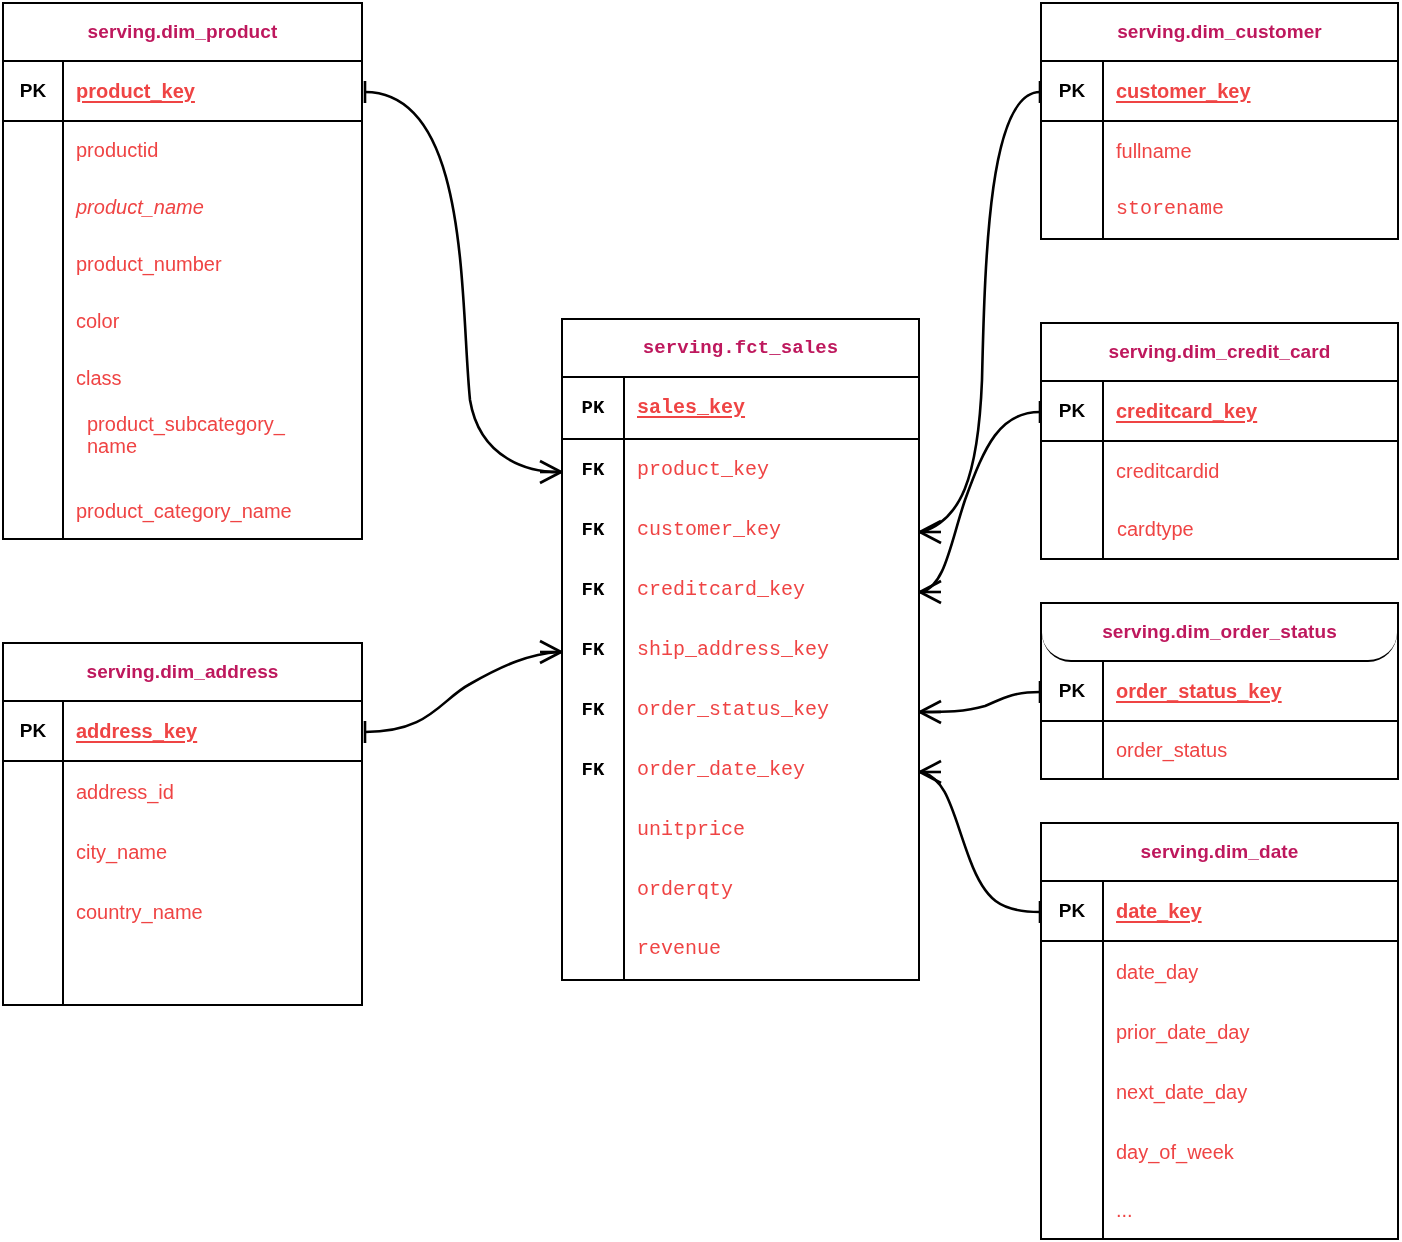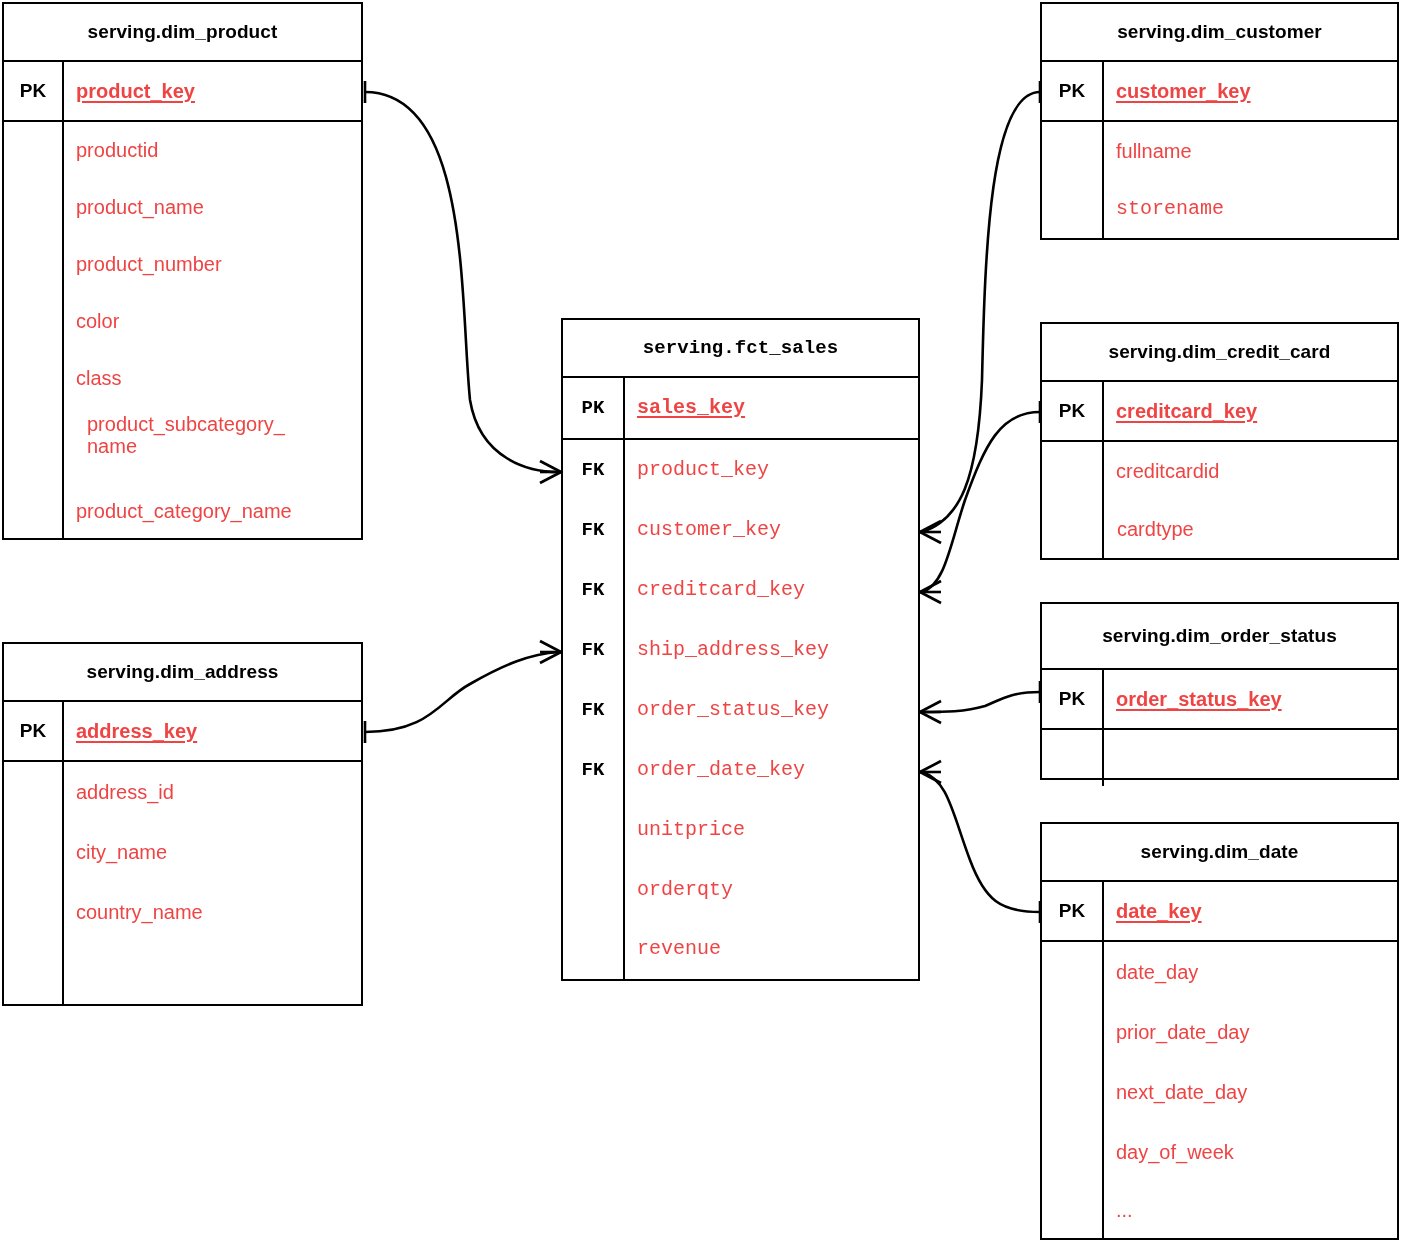--- a/index.html
+++ b/index.html
@@ -28,21 +28,21 @@
     box-sizing: border-box;
     border: 2px solid #000000;
     background: #ffffff;
   }
   .ent-header {
     box-sizing: border-box;
     border-bottom: 2px solid #000000;
     text-align: right;
     font-weight: bold;
     font-size: 19px;
-    color: #000000;
+    color: #be185d;
     display: flex;
     align-items: center;
     justify-content: center;
     letter-spacing: 0.1px;
   }
   .ent-pkrow {
     box-sizing: border-box;
     border-bottom: 2px solid #000000;
     display: flex;
     align-items: stretch;
@@ -166,21 +166,21 @@
       <div class="fieldcol">
         <div class="fieldcell pk" style="height:58px;">product_key</div>
       </div>
     </div>
     <div class="ent-body" style="height:416px;">
       <div class="keycol" style="width:60px;">
         <div class="keycell blank" style="height:416px;">&nbsp;</div>
       </div>
       <div class="fieldcol">
         <div class="fieldcell" style="height:60px;">productid</div>
-        <div class="fieldcell" style="height:60px;">product_name</div>
+        <div class="fieldcell" style="height:60px;font-style:italic;">product_name</div>
         <div class="fieldcell" style="height:60px;">product_number</div>
         <div class="fieldcell" style="height:60px;">color</div>
         <div class="fieldcell" style="height:60px;">class</div>
         <div class="fieldcell" style="height:76px; align-items:flex-start; padding-top:6px;padding-left:23px;">product_subcategory_
 name</div>
         <div class="fieldcell" style="height:56px;">product_category_name</div>
       </div>
     </div>
   </div>
 
@@ -276,32 +276,35 @@
         <div class="keycell blank" style="height:116px;">&nbsp;</div>
       </div>
       <div class="fieldcol">
         <div class="fieldcell" style="height:58px;">creditcardid</div>
         <div class="fieldcell" style="height:58px;padding-left:13px;">cardtype</div>
       </div>
     </div>
   </div>
 
   <div class="entity" style="left:1040px; top:602px; width:359px; height:178px;">
-    <div class="ent-header" style="height:66px;">serving.dim_order_status</div>
+    <div class="ent-header" style="height:58px;border-radius:29px;">serving.dim_order_status</div>
     <div class="ent-pkrow" style="height:60px;">
       <div class="keycol" style="width:62px;">
         <div class="keycell" style="height:58px;">PK</div>
       </div>
       <div class="fieldcol">
         <div class="fieldcell pk" style="height:58px;">order_status_key</div>
       </div>
     </div>
     <div class="ent-body" style="height:56px;">
       <div class="keycol" style="width:62px;">
         <div class="keycell blank" style="height:56px;">&nbsp;</div>
+      </div>
+      <div class="fieldcol">
+        <div class="fieldcell" style="height:56px;">order_status</div>
       </div>
     </div>
   </div>
 
   <div class="entity" style="left:1040px; top:822px; width:359px; height:418px;">
     <div class="ent-header" style="height:58px;">serving.dim_date</div>
     <div class="ent-pkrow" style="height:60px;">
       <div class="keycol" style="width:62px;">
         <div class="keycell" style="height:58px;">PK</div>
       </div>

